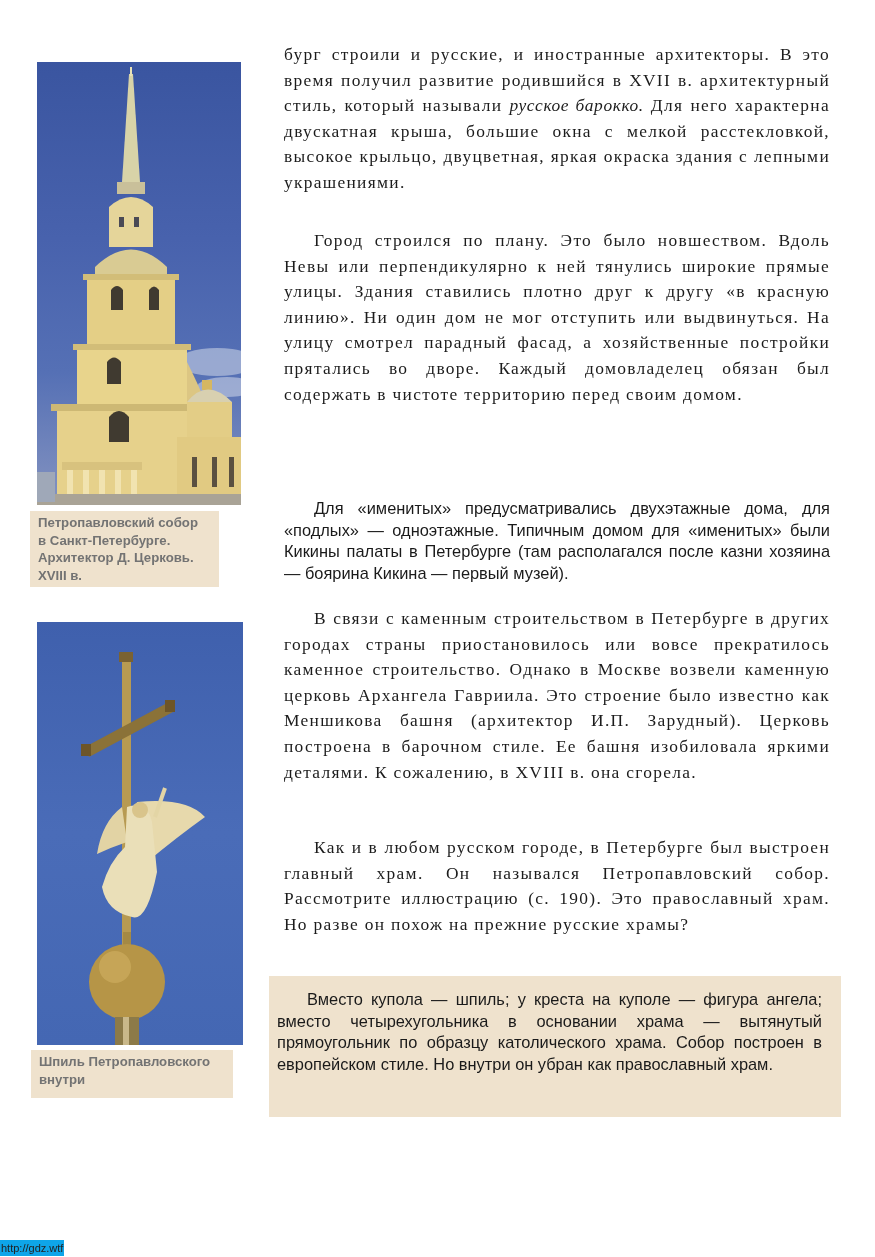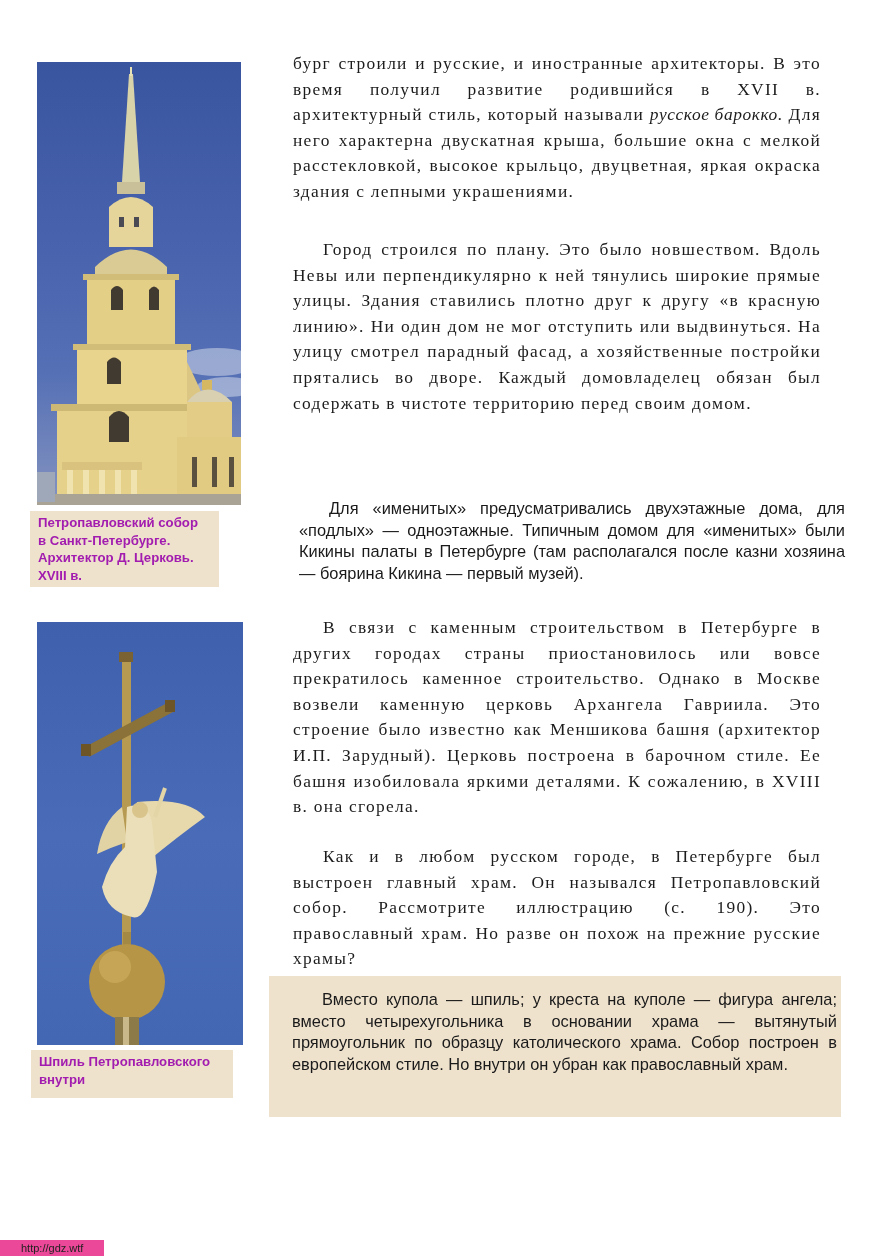--- a/index.html
+++ b/index.html
@@ -9,32 +9,31 @@
       position: absolute;
       left: 284px;
       width: 546px;
       font-family: "Liberation Serif", "DejaVu Serif", serif;
       font-size: 17.4px;
       line-height: 25.6px;
       color: #1c1c1c;
       letter-spacing: 1.3px;
       text-align: justify;
     }
-    .serif-text p { margin: 9px; text-indent: 0; }
+    .serif-text p { margin: 0; text-indent: 0; }
     .serif-text p.indent { text-indent: 30px; }
     .serif-text em { font-style: italic; letter-spacing: 0.6px; }
 
     .sans-text {
       position: absolute;
       font-family: "Liberation Sans", "DejaVu Sans", sans-serif;
       font-size: 16.4px;
       line-height: 21.6px;
       color: #1a1a1a;
       text-align: justify;
-      margin-left: 15px;
     }
     .sans-text p { margin: 0; text-indent: 30px; }
 
     #block-a { top: 42px; }
     #block-b { top: 228px; }
     #block-c { left: 284px; width: 546px; top: 498px; }
     #block-d { top: 606px; }
     #block-e { top: 835px; }
 
     .answer-box {
@@ -59,37 +58,37 @@
     }
     .photo svg { width: 100%; height: 100%; display: block; }
 
     .caption {
       position: absolute;
       background: #efe2cd;
       font-family: "Liberation Sans", "DejaVu Sans", sans-serif;
       font-weight: bold;
       font-size: 13.2px;
       line-height: 17.6px;
-      color: #a21caf;
+      color: #737373;
       padding: 3px 6px 2px 8px;
       box-sizing: border-box;
     }
     #caption-cathedral { left: 30px; top: 511px; width: 189px; height: 76px; }
     #caption-spire { left: 31px; top: 1050px; width: 202px; height: 48px; }
     .caption span { display: block; }
 
     .watermark {
       position: absolute;
       left: 0; top: 1240px;
-      background: #ec4899;
+      background: #0ea5e9;
       font-family: "Liberation Sans", "DejaVu Sans", sans-serif;
       font-size: 11px;
       line-height: 14px;
       color: #222;
-      padding: 1px 21px;
+      padding: 1px 1px;
     }
   </style>
 </head>
 <body>
 
 <div class="photo" id="photo-cathedral">
   <svg viewBox="0 0 204 443" preserveAspectRatio="none">
 
     <ellipse cx="180" cy="300" rx="40" ry="14" fill="#b7c2dd" opacity="0.7"></ellipse>
     <ellipse cx="190" cy="325" rx="30" ry="10" fill="#c8d0e4" opacity="0.6"></ellipse>

